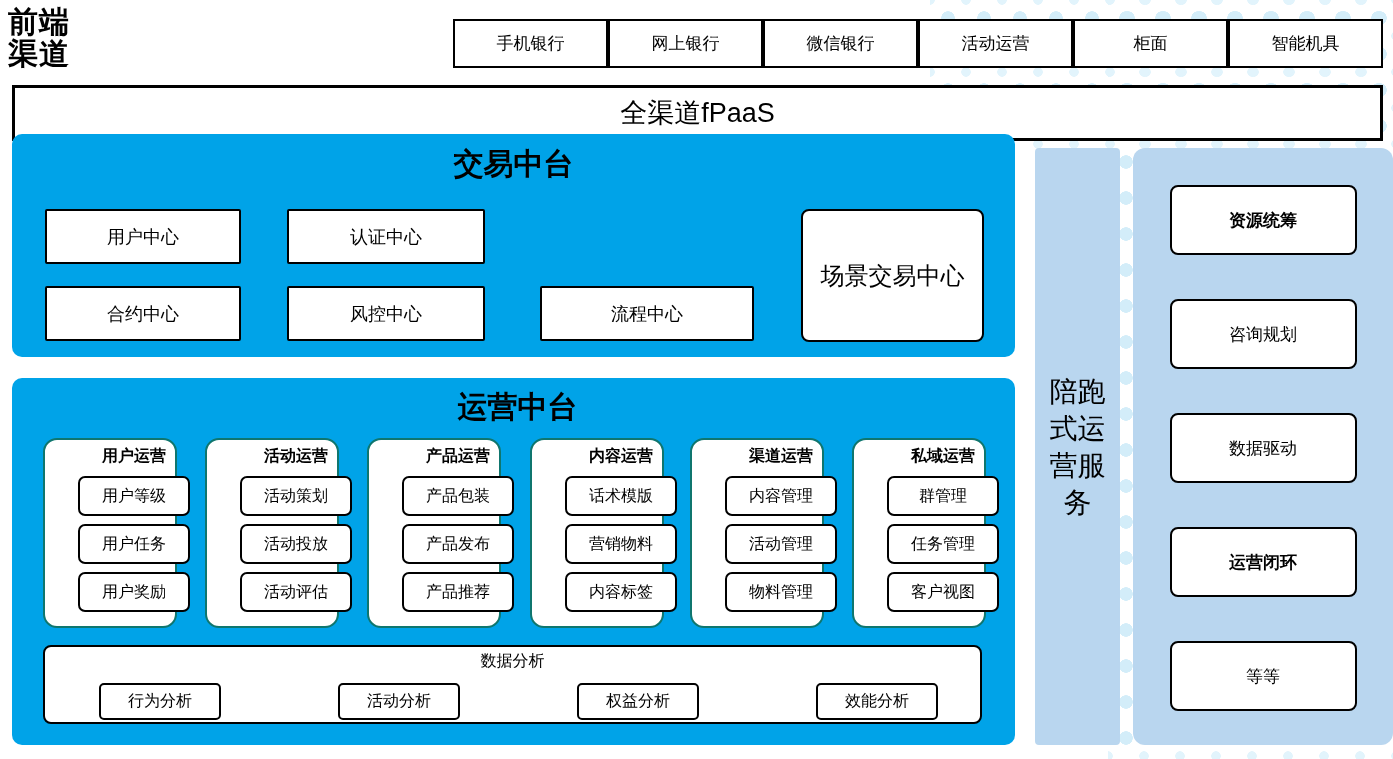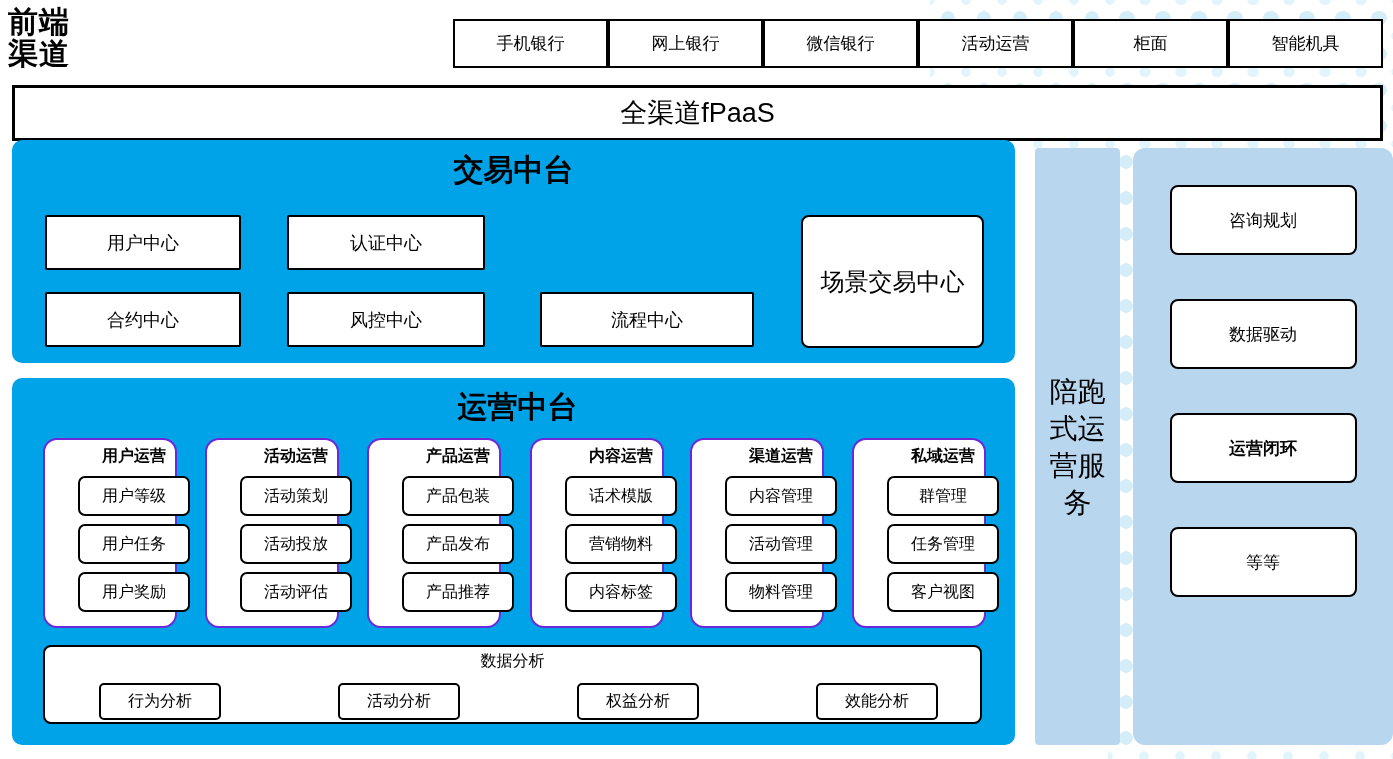--- a/index.html
+++ b/index.html
@@ -30,39 +30,39 @@
 
   
   .fpaas { left:12px; top:85px; width:1371px; height:56px; background:#fff;
     border:3px solid #000; display:flex; align-items:center; justify-content:center;
     font-size:27px; }
 
   
   .blue-block { background:#00a3e8; border-radius:10px; }
   .block-title { position:absolute; left:0; right:0; text-align:center;
     font-size:30px; font-weight:bold; }
-  .tx-block { left:12px; top:140px; width:1003px; height:223px; }
+  .tx-block { left:12px; top:134px; width:1003px; height:223px; }
   .op-block { left:12px; top:378px; width:1003px; height:367px; }
 
   
   .tb { position:absolute; height:55px; background:#fff; border:2px solid #000;
     border-radius:2px; display:flex; align-items:center; justify-content:center;
     font-size:18px; }
   .tb.c1 { left:33px;  width:196px; }
   .tb.c2 { left:275px; width:198px; }
   .tb.c3 { left:528px; width:214px; }
   .tb.r1 { top:75px; }
   .tb.r2 { top:152px; }
   .scene-box { position:absolute; left:789px; top:75px; width:183px; height:133px;
     background:#fff; border:2.5px solid #000; border-radius:8px;
     display:flex; align-items:center; justify-content:center; font-size:24px; }
 
   
   .op-card { position:absolute; top:60px; width:134px; height:190px; background:#fff;
-    border:2px solid #6d28d9; border-radius:14px; display:flex; flex-direction:column;
+    border:2px solid #0f766e; border-radius:14px; display:flex; flex-direction:column;
     align-items:center; padding-top:6px;padding-left:48px; }
   .op-card.p1 { left:31px; }  .op-card.p2 { left:193px; }
   .op-card.p3 { left:355px; } .op-card.p4 { left:518px; }
   .op-card.p5 { left:678px; } .op-card.p6 { left:840px; }
   .op-card-title { font-size:16px; font-weight:600; height:22px; }
   .op-item { width:112px; height:40px; margin-top:8px; background:#fff;
     border:2px solid #000; border-radius:7px; display:flex; align-items:center;
     justify-content:center; font-size:16px; }
   .op-item:first-of-type { margin-top:12px; }
 
@@ -170,19 +170,20 @@
         <div class="an-box">效能分析</div>
       </div>
     </div>
   </div>
 
   <div class="layer service-bar">
     <span>陪跑式运营服务</span>
   </div>
 
   <div class="layer right-panel">
+    <div class="rp-box bold">资源统筹</div>
     <div class="rp-box">咨询规划</div>
     <div class="rp-box">数据驱动</div>
     <div class="rp-box bold">运营闭环</div>
     <div class="rp-box">等等</div>
   </div>
 
 </div>
 
 </body></html>

